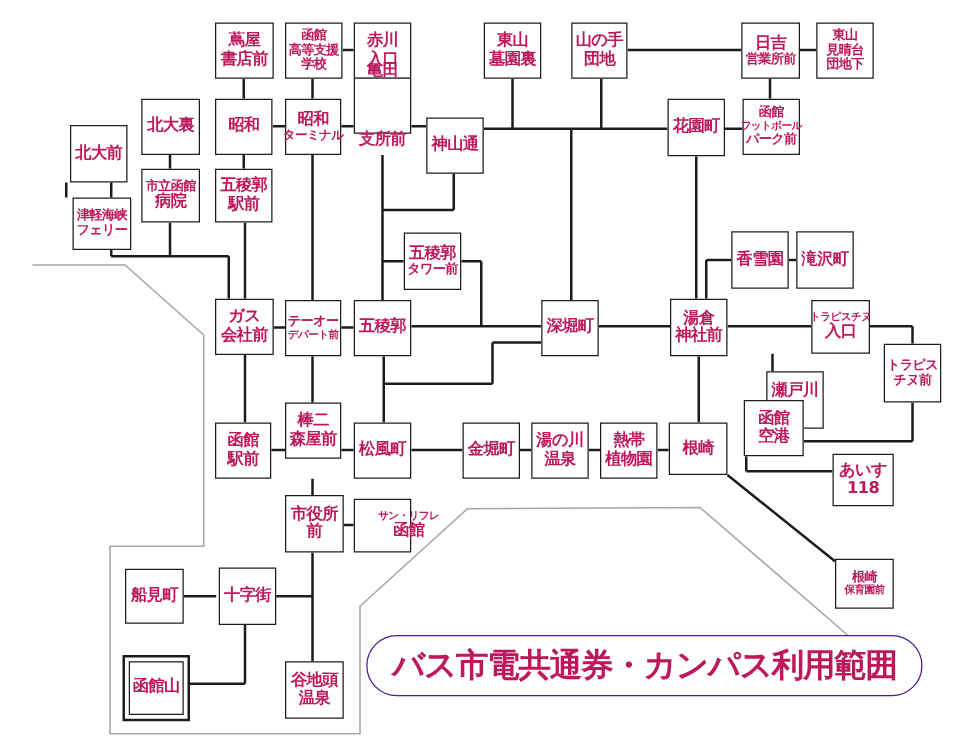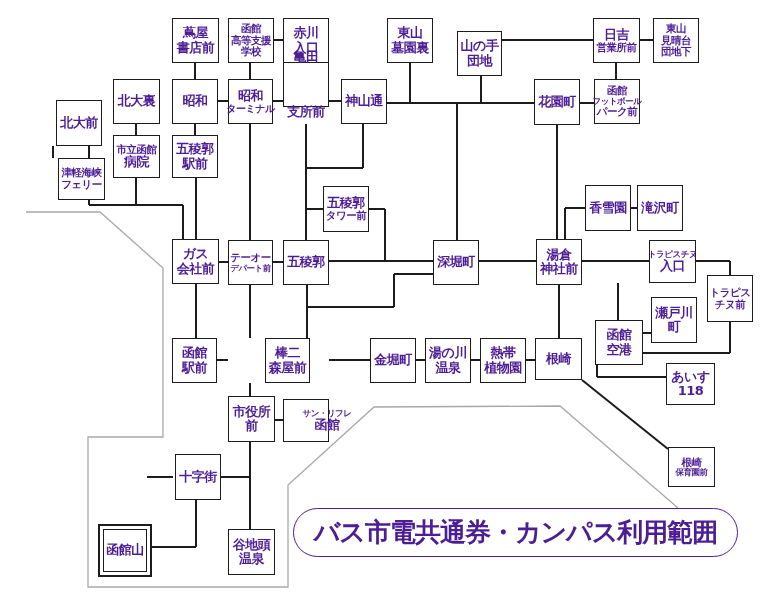--- a/index.html
+++ b/index.html
@@ -1,18 +1,18 @@
 <!DOCTYPE html>
 <html><head>
 <meta charset="utf-8">
 <style>
   html,body{margin:0;padding:0;background:#fff;}
   #canvas{
     position:relative;width:768px;height:602px;background:#fff;overflow:hidden;
-    font-family:"DejaVu Sans",sans-serif;color:#4c1d95;
+    font-family:"DejaVu Sans",sans-serif;color:#be185d;
   }
   #wires{position:absolute;left:0;top:0;z-index:1;}
   #nodes{position:absolute;left:0;top:0;width:768px;height:602px;z-index:2;pointer-events:none;}
   .node{
     position:absolute;box-sizing:border-box;background:#fff;border:1.6px solid #1c1c1c;
     display:flex;flex-direction:column;align-items:center;justify-content:center;
     text-align:center;font-weight:bold;line-height:1.1;letter-spacing:-0.5px;
   }
   .node .ln{display:block;white-space:nowrap;}
   .sz-n {font-size:13px;}
@@ -121,21 +121,21 @@
         <span class="ln sz-s2">学校</span>
       </div>
       <div class="node" style="left: 283px; top: 18px; width: 46px; height: 45px;">
         <span class="ln sz-n">赤川</span>
         <span class="ln sz-n">入口</span>
       </div>
       <div class="node" style="left: 387px; top: 18px; width: 46px; height: 45px;">
         <span class="ln sz-n">東山</span>
         <span class="ln sz-n">墓園裏</span>
       </div>
-      <div class="node" style="left: 457px; top: 31px; width: 45px; height: 45px; text-align: center;">
+      <div class="node" style="left: 457px; top: 18px; width: 45px; height: 45px; text-align: center;">
         <span class="ln sz-n">山の手</span>
         <span class="ln sz-n">団地</span>
       </div>
       <div class="node" style="left: 593px; top: 18px; width: 47px; height: 45px;">
         <span class="ln sz-n">日吉</span>
         <span class="ln sz-s2">営業所前</span>
       </div>
       <div class="node" style="left: 653px; top: 18px; width: 46px; height: 45px;">
         <span class="ln sz-s2">東山</span>
         <span class="ln sz-s2">見晴台</span>
@@ -148,21 +148,21 @@
         <span class="ln sz-n">昭和</span>
       </div>
       <div class="node" style="left: 228px; top: 79px; width: 45px; height: 45px;">
         <span class="ln sz-n">昭和</span>
         <span class="ln sz-s">ターミナル</span>
       </div>
       <div class="node" style="left: 283px; top: 62px; width: 46px; height: 45px; gap: 40px;">
         <span class="ln sz-n">亀田</span>
         <span class="ln sz-n">支所前</span>
       </div>
-      <div class="node" style="left: 341px; top: 79px; width: 46px; height: 45px;">
+      <div class="node" style="left: 341px; top: 94px; width: 46px; height: 45px;">
         <span class="ln sz-n">神山通</span>
       </div>
       <div class="node" style="left: 534px; top: 79px; width: 46px; height: 46px;">
         <span class="ln sz-n">花園町</span>
       </div>
       <div class="node" style="left: 594px; top: 79px; width: 46px; height: 45px;">
         <span class="ln sz-s2">函館</span>
         <span class="ln sz-xs">フットボール</span>
         <span class="ln sz-s2">パーク前</span>
       </div>
@@ -210,35 +210,38 @@
         <span class="ln sz-n">神社前</span>
       </div>
       <div class="node" style="left: 649px; top: 240px; width: 47px; height: 43px;">
         <span class="ln sz-xs">トラピスチヌ</span>
         <span class="ln sz-n">入口</span>
       </div>
       <div class="node" style="left: 707px; top: 275px; width: 46px; height: 47px;">
         <span class="ln sz-s2">トラピス</span>
         <span class="ln sz-s2">チヌ前</span>
       </div>
-      <div class="node" style="left: 651px; top: 297px; width: 46px; height: 46px;">
+      <div class="node" style="left: 613px; top: 297px; width: 46px; height: 46px; font-family: Liberation Mono, monospace;">
         <span class="ln sz-n">瀬戸川</span>
         <span class="ln sz-n">町</span>
       </div>
       <div class="node" style="left: 595px; top: 320px; width: 48px; height: 45px;">
         <span class="ln sz-n">函館</span>
         <span class="ln sz-n">空港</span>
       </div>
       <div class="node" style="left: 172px; top: 338px; width: 45px; height: 45px;">
         <span class="ln sz-n">函館</span>
         <span class="ln sz-n">駅前</span>
       </div>
-      <div class="node" style="left: 228px; top: 338px; width: 45px; height: 45px; margin-left: 37px;">
+      <div class="node" style="left: 228px; top: 322px; width: 45px; height: 45px;">
         <span class="ln sz-n">棒二</span>
         <span class="ln sz-n">森屋前</span>
+      </div>
+      <div class="node" style="left: 283px; top: 338px; width: 46px; height: 45px;">
+        <span class="ln sz-n">松風町</span>
       </div>
       <div class="node" style="left: 370px; top: 338px; width: 46px; height: 45px;">
         <span class="ln sz-n">金堀町</span>
       </div>
       <div class="node" style="left: 425px; top: 338px; width: 46px; height: 45px;">
         <span class="ln sz-n">湯の川</span>
         <span class="ln sz-n">温泉</span>
       </div>
       <div class="node" style="left: 480px; top: 338px; width: 46px; height: 45px;">
         <span class="ln sz-n">熱帯</span>
@@ -251,20 +254,23 @@
         <span class="ln sz-n">あいす</span>
         <span class="ln sz-n">118</span>
       </div>
       <div class="node" style="left: 228px; top: 396px; width: 47px; height: 46px;">
         <span class="ln sz-n">市役所</span>
         <span class="ln sz-n">前</span>
       </div>
       <div class="node" style="left: 283px; top: 399px; width: 46px; height: 43px; padding-left: 42px;">
         <span class="ln sz-xs">サン・リフレ</span>
         <span class="ln sz-n">函館</span>
+      </div>
+      <div class="node" style="left: 100px; top: 455px; width: 47px; height: 44px;">
+        <span class="ln sz-n">船見町</span>
       </div>
       <div class="node" style="left: 175px; top: 454px; width: 46px; height: 46px; text-align: right;">
         <span class="ln sz-n">十字街</span>
       </div>
       <div class="node" style="left: 668px; top: 447px; width: 47px; height: 40px;">
         <span class="ln sz-s2">根崎</span>
         <span class="ln sz-xs">保育園前</span>
       </div>
       <div class="node dbl" style="left: 98px; top: 524px; width: 54px; height: 53px;">
         <span class="ln sz-n">函館山</span>

